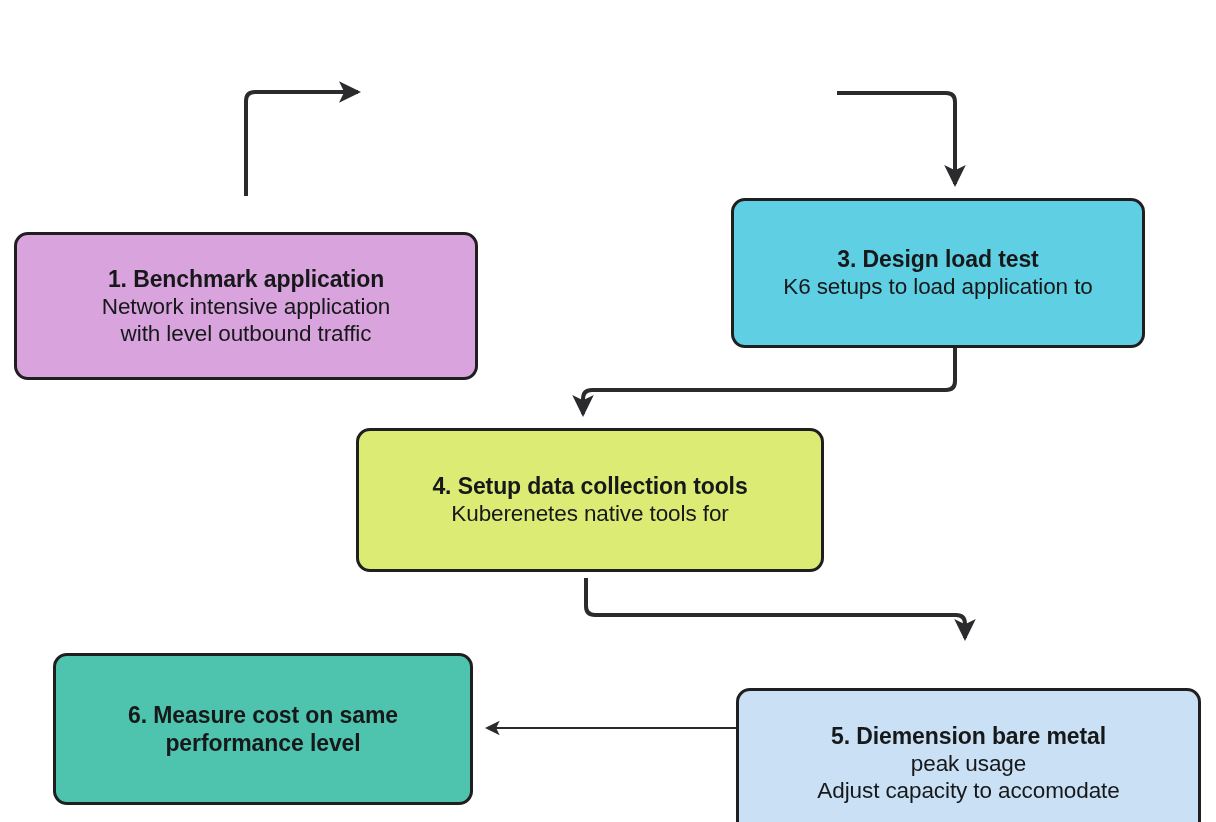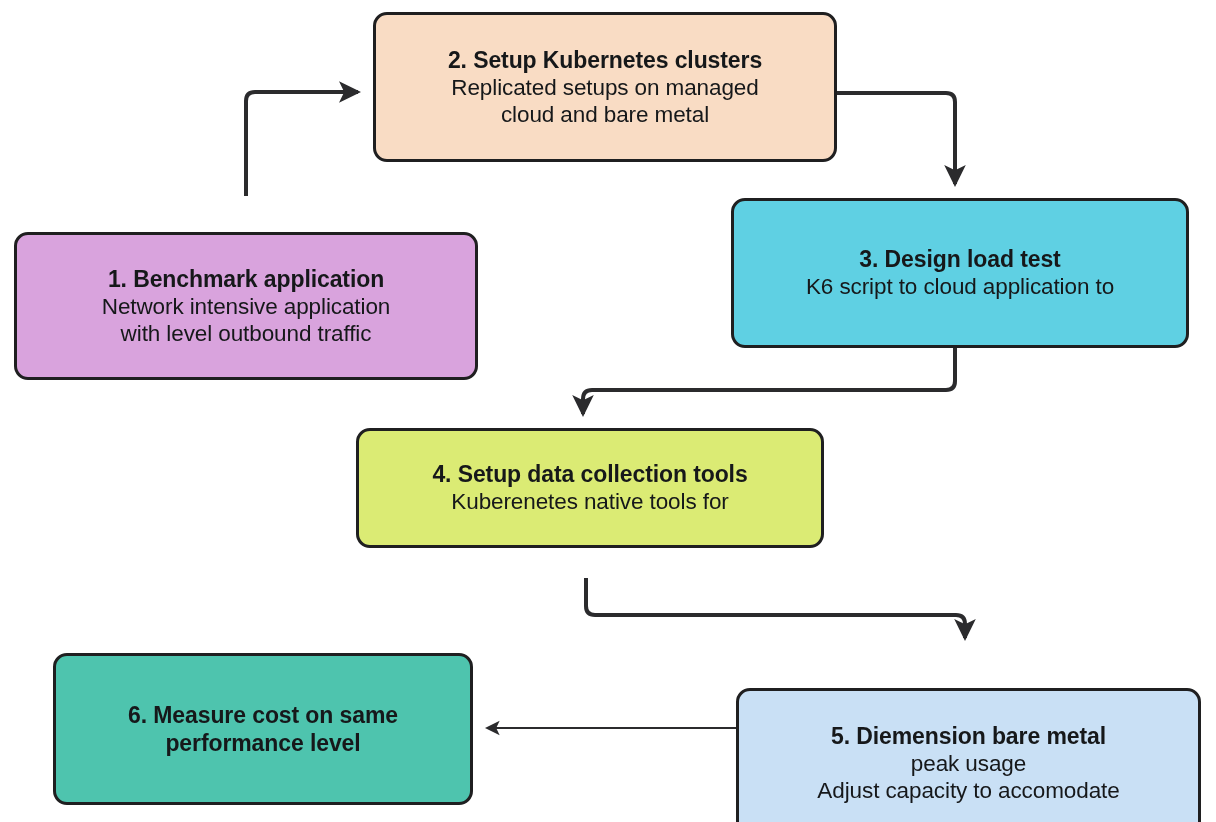--- a/index.html
+++ b/index.html
@@ -53,22 +53,22 @@
     font-weight: normal;
     font-size: 22.5px;
     line-height: 1.22;
     letter-spacing: -0.1px;
   }
   .node-desc .ln { display: block; white-space: nowrap; }
 
   
   #node-1 { left: 14px;  top: 196px; width: 464px; height: 148px; }
   #node-2 { left: 373px; top: 12px;  width: 464px; height: 150px; }
-  #node-3 { left: 731px; top: 198px; width: 458px; height: 150px; }
-  #node-4 { left: 356px; top: 428px; width: 468px; height: 120px; }
+  #node-3 { left: 731px; top: 198px; width: 414px; height: 150px; }
+  #node-4 { left: 356px; top: 428px; width: 468px; height: 144px; }
   #node-5 { left: 736px; top: 652px; width: 465px; height: 150px; }
   #node-6 { left: 53px;  top: 653px; width: 420px; height: 152px; }
 </style>
 </head>
 <body>
 
 <div id="flow-canvas">
 
   <svg id="edge-layer" viewBox="0 0 1216 822" width="1216" height="822" xmlns="http://www.w3.org/2000/svg">
     <defs>
@@ -92,32 +92,25 @@
   </svg>
 
   <div class="node" id="node-1" style="background: rgb(217, 163, 221); margin-top: 36px;">
     <div class="node-title">1. Benchmark application</div>
     <div class="node-desc">
       <span class="ln">Network intensive application</span>
       <span class="ln">with level outbound traffic</span>
     </div>
   </div>
 
-  <div class="node" id="node-2" style="background: rgb(249, 220, 196);">
-    <div class="node-title">2. Setup Kubernetes clusters</div>
-    <div class="node-desc">
-      <span class="ln">Replicated setups on managed</span>
-      <span class="ln">cloud and bare metal</span>
-    </div>
-  </div>
 
   <div class="node" id="node-3" style="background: rgb(95, 208, 227);">
     <div class="node-title">3. Design load test</div>
     <div class="node-desc">
-      <span class="ln">K6 script to cloud application to</span>
+      <span class="ln">K6 setups to load application to</span>
     </div>
   </div>
 
   <div class="node" id="node-4" style="background: rgb(219, 235, 116);">
     <div class="node-title">4. Setup data collection tools</div>
     <div class="node-desc">
       <span class="ln">Kuberenetes native tools for</span>
     </div>
   </div>
 

